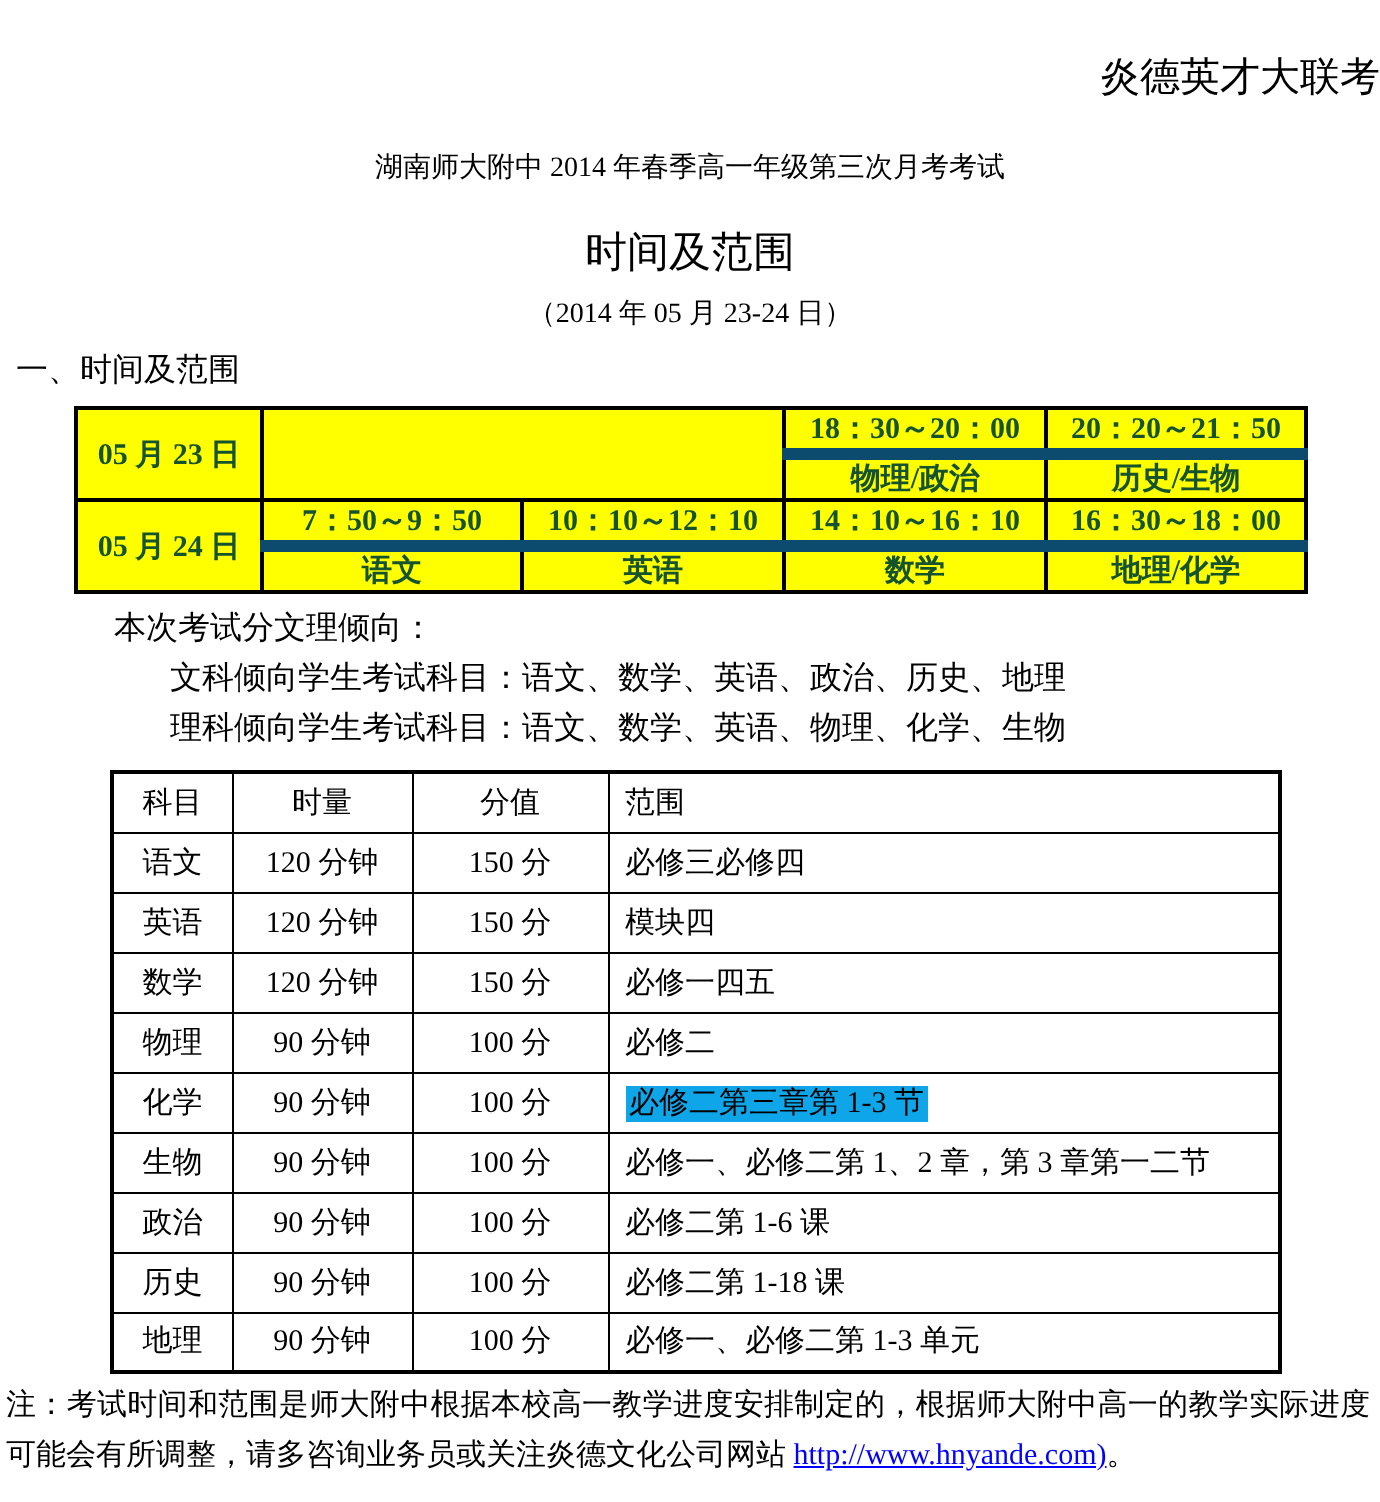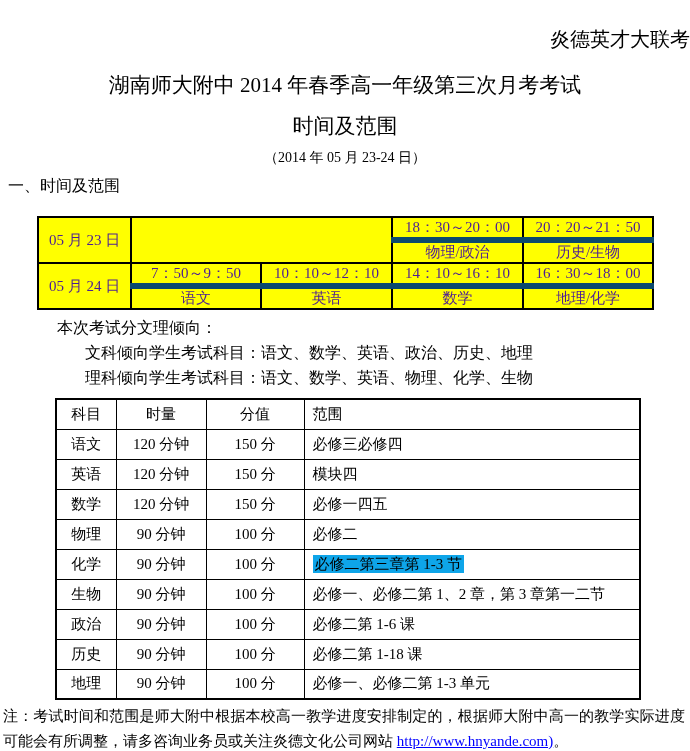--- a/index.html
+++ b/index.html
@@ -7,34 +7,34 @@
   body {
     width: 690px; height: 751px;
     background: #ffffff; color: #000000;
     font-family: "Liberation Serif", serif;
     overflow: hidden;
   }
   .page { width: 690px; height: 751px; position: relative; }
 
   
   .title1 { text-align: right; font-size: 20px; line-height: 24px; margin: 27px 0 0; font-weight: normal; }
-  .title2 { text-align: center; font-size: 21px; line-height: 26px; margin: 21px 0 0; font-weight: normal; }
+  .title2 { text-align: center; font-size: 14px; line-height: 26px; margin: 21px 0 0; font-weight: normal; }
   .title3 { text-align: center; font-size: 21px; line-height: 26px; margin: 15px 0 0; font-weight: normal; }
   .dateline { text-align: center; font-size: 14px; line-height: 18px; margin: 10px 0 4px; }
 
   
   .sec-heading { font-size: 16px; line-height: 20px; margin: 9px 0 0 8px; font-weight: normal; }
   .p-intro { font-size: 16px; line-height: 20px; margin: 8px 0 0 57px; }
   .p-item  { font-size: 16px; line-height: 20px; margin: 5px 0 0 85px; }
 
   
   table.schedule {
     border-collapse: collapse; table-layout: fixed;
-    margin: 20px 0 0 37px; width: 615px;
-    background: #FFFF00; color: #4c1d95;
+    margin: 7px 0 0 37px; width: 615px;
+    background: #FFFF00; color: #14532d; font-weight: bold;
   }
   .schedule td {
     border: 2px solid #000; padding: 0; height: 21px;
     text-align: center; vertical-align: middle;
     font-size: 15px; white-space: nowrap; overflow: hidden;
   }
   .schedule td.time { border-bottom: 6px solid #0c4a6e; }
   .schedule td.subj { border-top: 1px solid #000; }
   .schedule td.date { font-size: 15px; }
 

